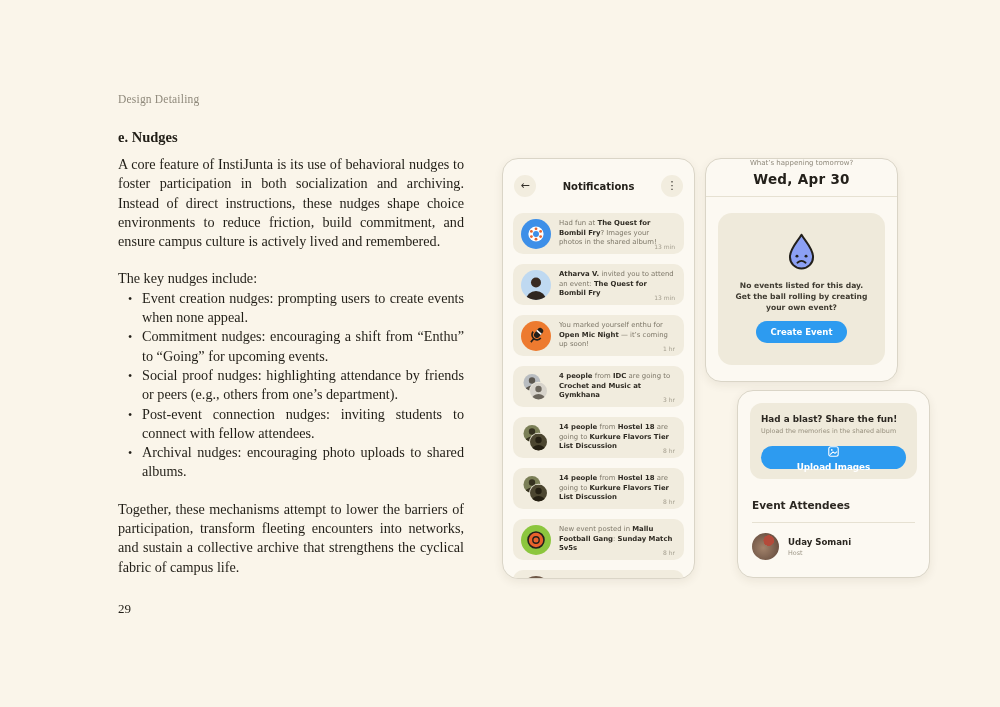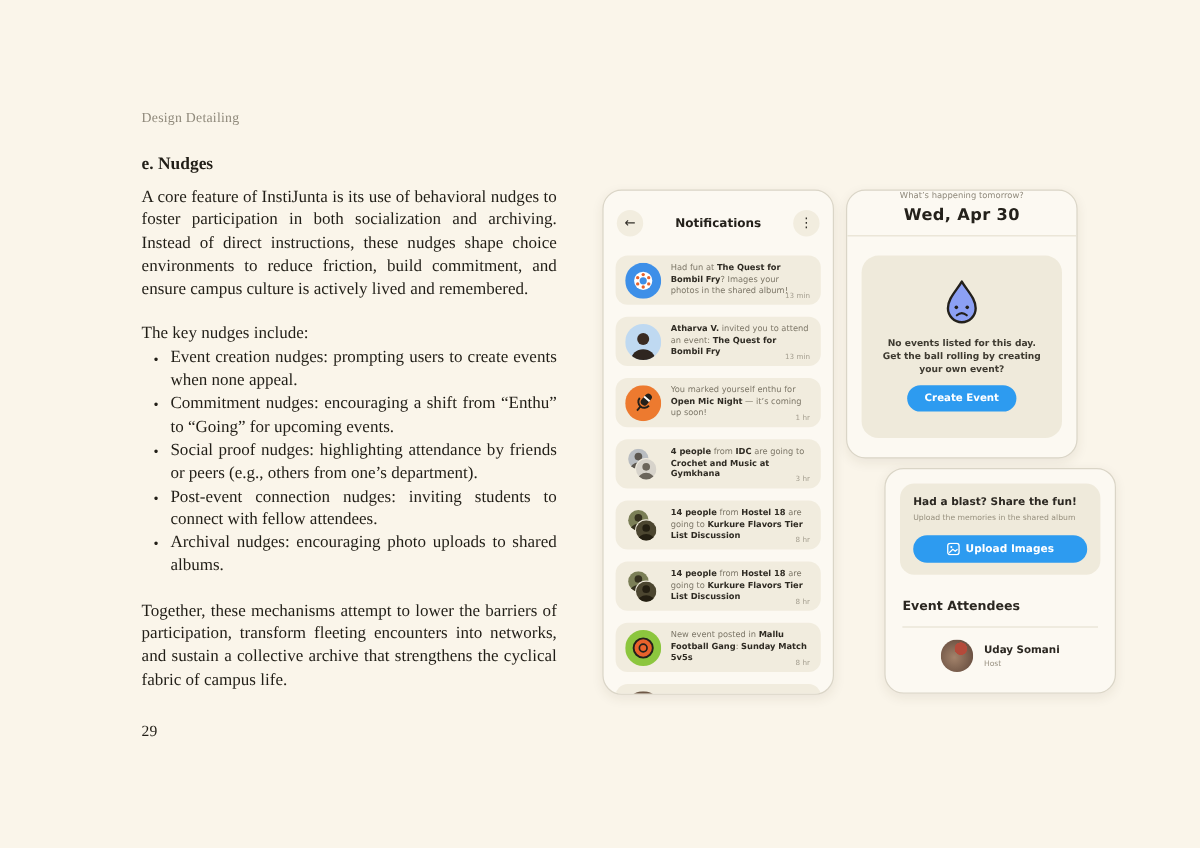--- a/index.html
+++ b/index.html
@@ -87,25 +87,25 @@
     margin-top:8px;background:var(--accent);color:#fff;border:none;border-radius:999px;
     font-size:8.5px;font-weight:700;padding:6px 15px;cursor:pointer;
     font-family:"DejaVu Sans","Liberation Sans",sans-serif;
   }
 
   
   .phone-share{left:705px;top:390px;width:193px;height:188px;margin-left:32px;}
   .share-card{margin:12px;background:var(--inner-card);border-radius:12px;padding:11px 11px 10px;}
   .share-title{font-size:8.8px;font-weight:700;color:#2b2721;}
   .share-sub{font-size:6.4px;color:#97907e;margin-top:3px;}
-  .pill-btn.wide{width:100%;margin-top:11px;height:23px;display:flex;align-items:center;justify-content:center;gap:5px;padding:0;font-size:8.8px;}
+  .pill-btn.wide{width:100%;margin-top:11px;height:23px;display:flex;align-items:center;gap:5px;padding:0;font-size:8.8px;flex-direction:column;}
   .upload-icon svg{display:block;}
   .attendees-heading{margin:20px 14px 0;font-size:10.5px;font-weight:700;color:#2b2721;}
   .att-divider{margin:11px 14px 0;height:1px;background:var(--divider);}
-  .attendee-row{margin:10px 14px 0;display:flex;align-items:center;gap:9px;cursor:pointer;justify-content:center;}
+  .attendee-row{margin:10px 14px 0;display:flex;align-items:center;gap:9px;cursor:pointer;}
   .attendee-avatar{
     width:27px;height:27px;border-radius:50%;flex-shrink:0;
     background:
       radial-gradient(circle at 62% 28%, #b44a3a 0 20%, rgba(0,0,0,0) 21%),
       radial-gradient(circle at 42% 55%, #a3836b, #6c5243 72%, #52493c);
   }
   .attendee-name{font-size:8.6px;font-weight:600;color:#2b2721;}
   .attendee-role{font-size:6.4px;color:#9b9484;margin-top:2px;}
 </style>
 </head>

